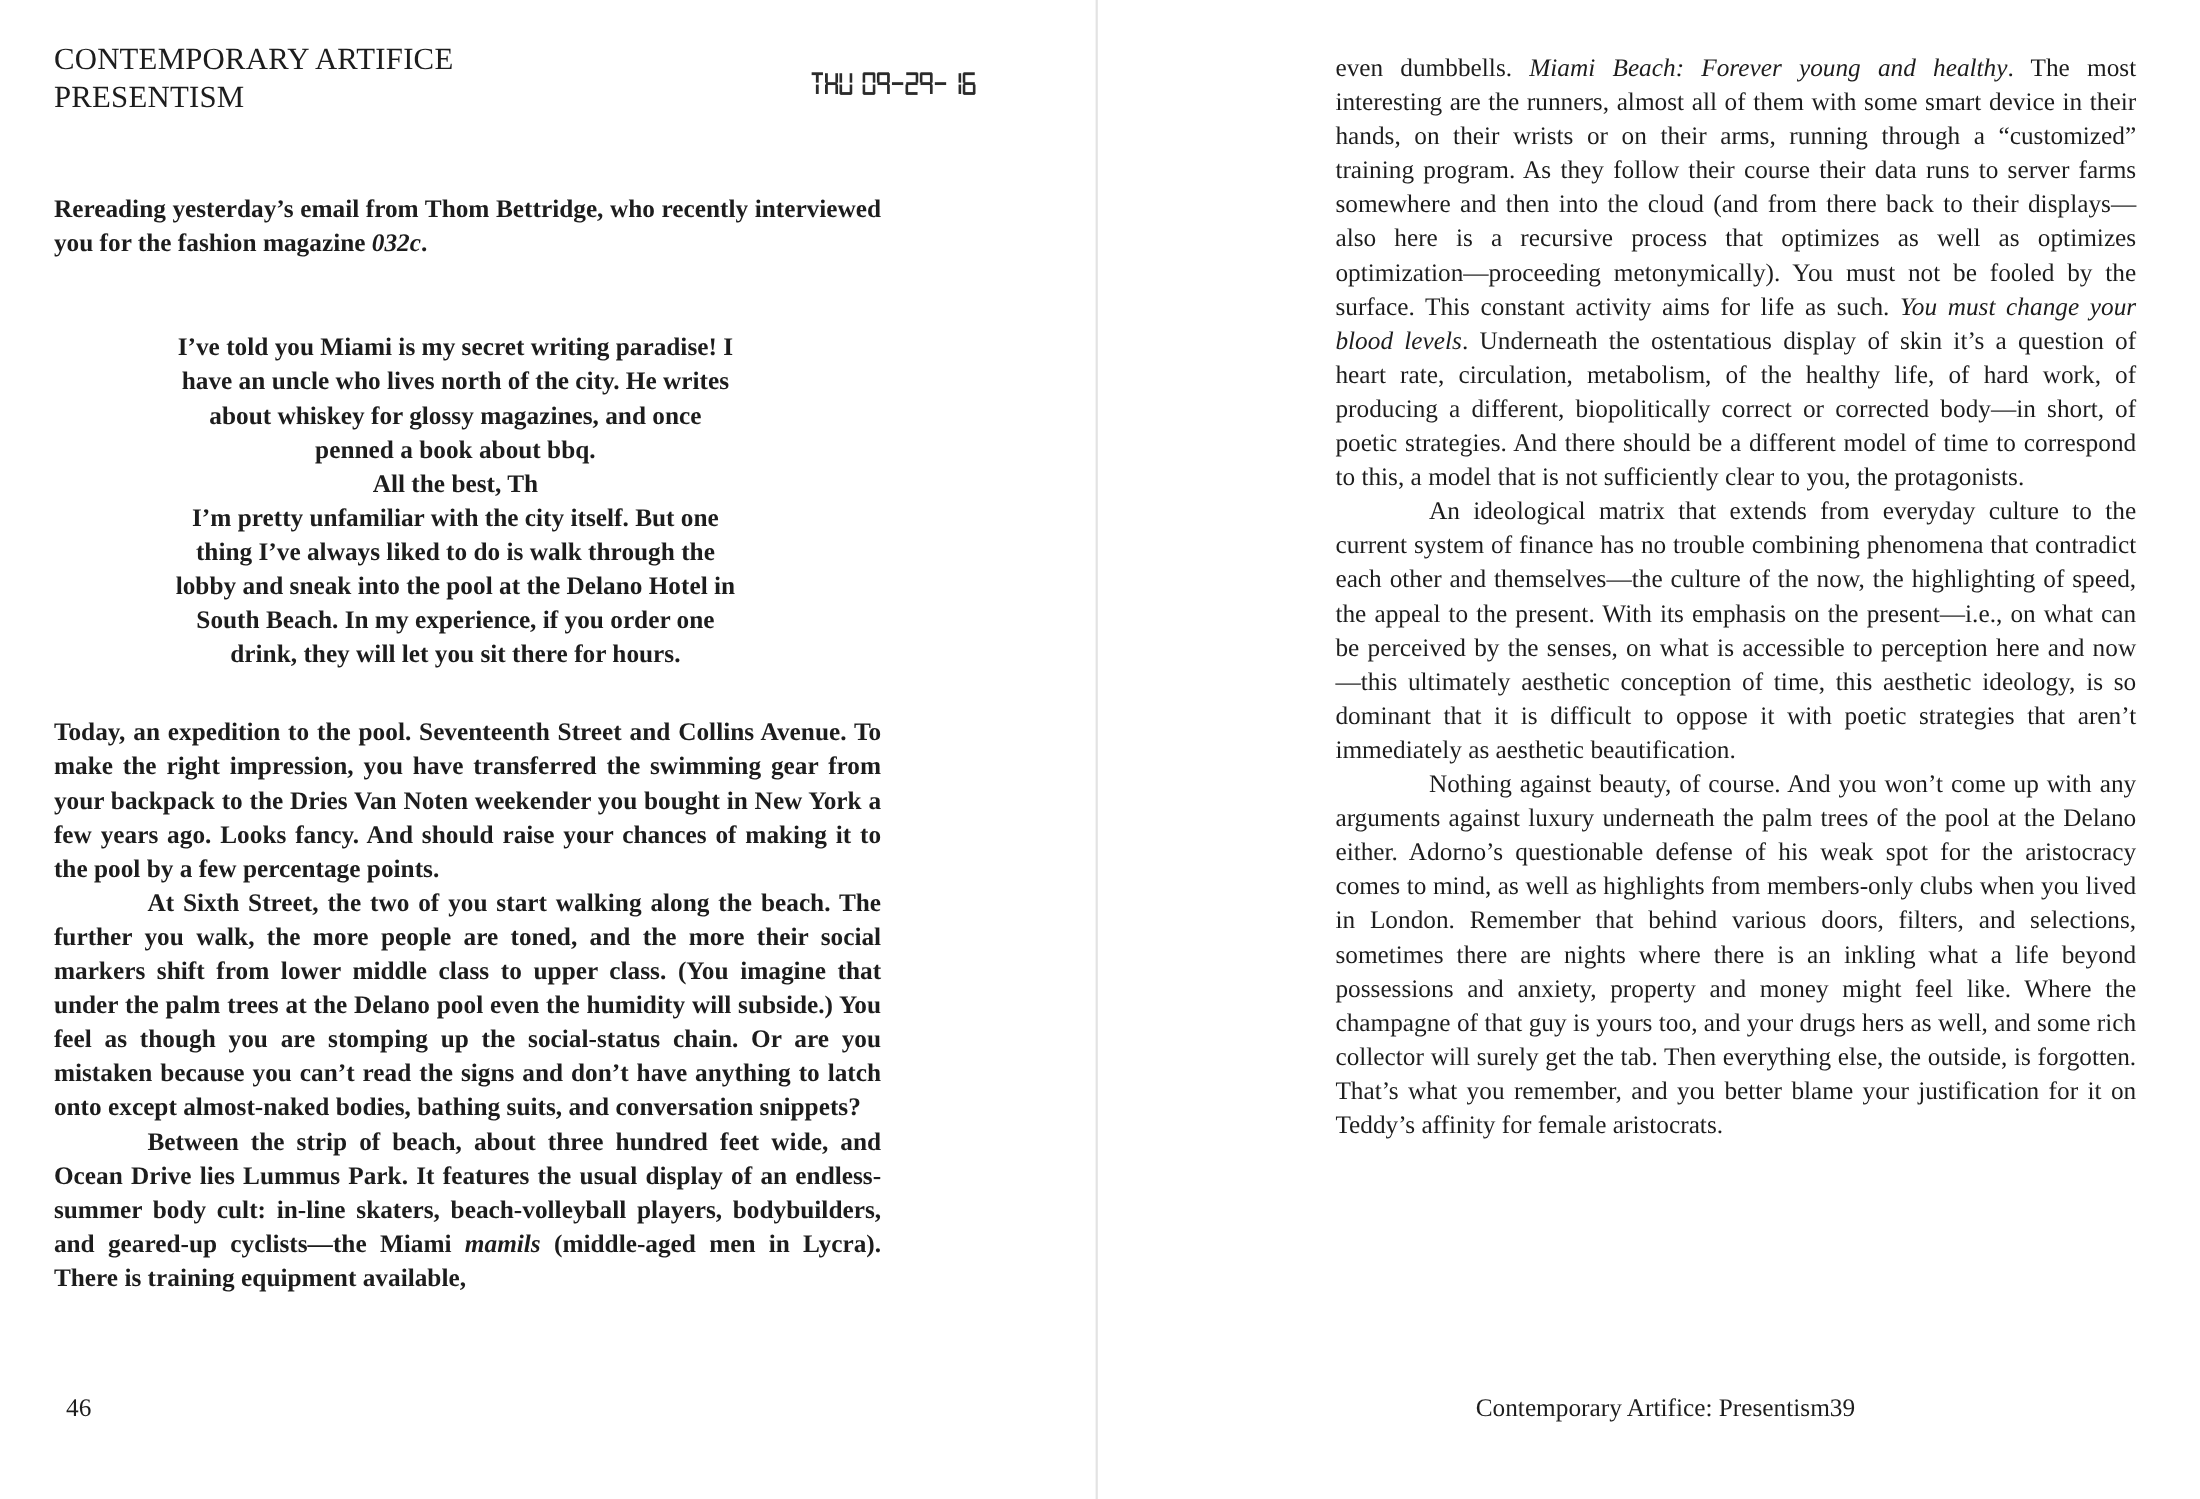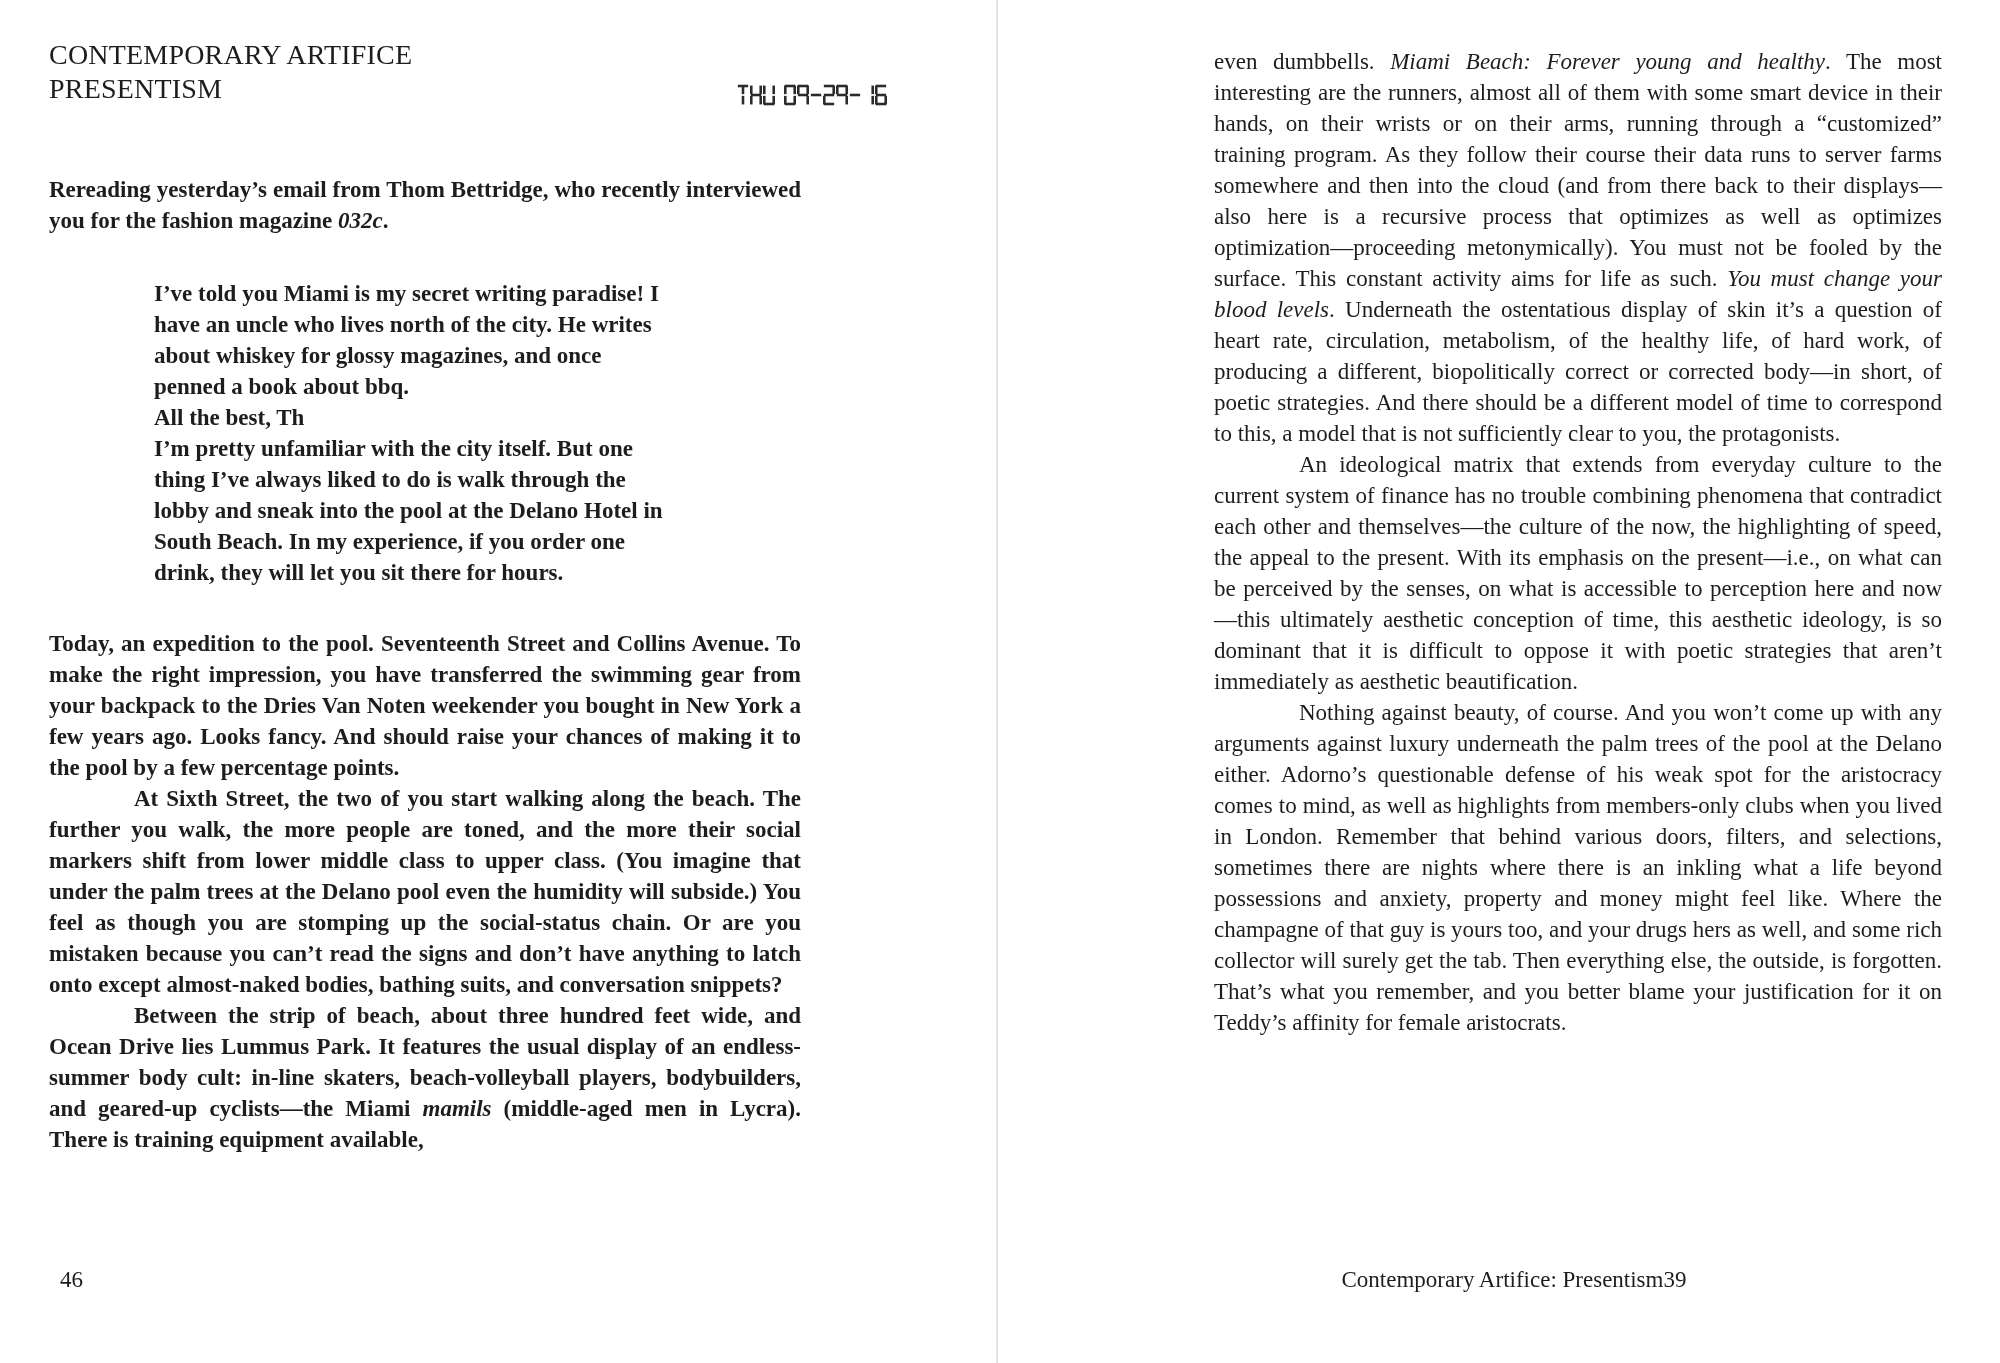--- a/index.html
+++ b/index.html
@@ -12,39 +12,39 @@
   .spread { position:relative; width:2000px; height:1363px; overflow:hidden; background:#ffffff; }
 
   .gutter {
     position:absolute; left:996px; top:0; height:100%; width:2px;
     background:#e3e3e3;
   }
 
   
   .lp-header {
     position:absolute; left:49px; top:38px; width:838px;
-    display:flex; justify-content:space-between; align-items:flex-end;
+    display:flex; justify-content:space-between; align-items:center;
   }
   .chapter-title {
     margin:0; font-size:28px; line-height:34px; font-weight:normal;
     letter-spacing:0.2px; display:flex; flex-direction:column;
   }
   .lcd-date { margin-top:8px; white-space:nowrap; line-height:0; }
   .lcd-char { width:12px; height:22px; display:inline-block; fill:#2b2b2b; margin-left:1px; }
   .lcd-space { width:8px; height:22px; display:inline-block; }
 
   .lp-body {
     position:absolute; left:49px; top:174px; width:752px;
     font-size:23px; line-height:31px; text-align:justify;font-weight:bold;
   }
   .para { margin:0; hyphens:auto; -webkit-hyphens:auto; }
   .para.indent { text-indent:85px; }
   .quote {
-    margin:42px 0 40px 105px; width:520px;
-    text-align:left;
+    margin:64px 0 40px 105px; width:520px;
+    text-align:center;
   }
   .quote p { margin:0; }
   .italic { font-style:italic; }
 
   .folio-left {
     position:absolute; left:60px; top:1264px; font-size:23px; line-height:31px;
   }
 
   
   .rp-body {

